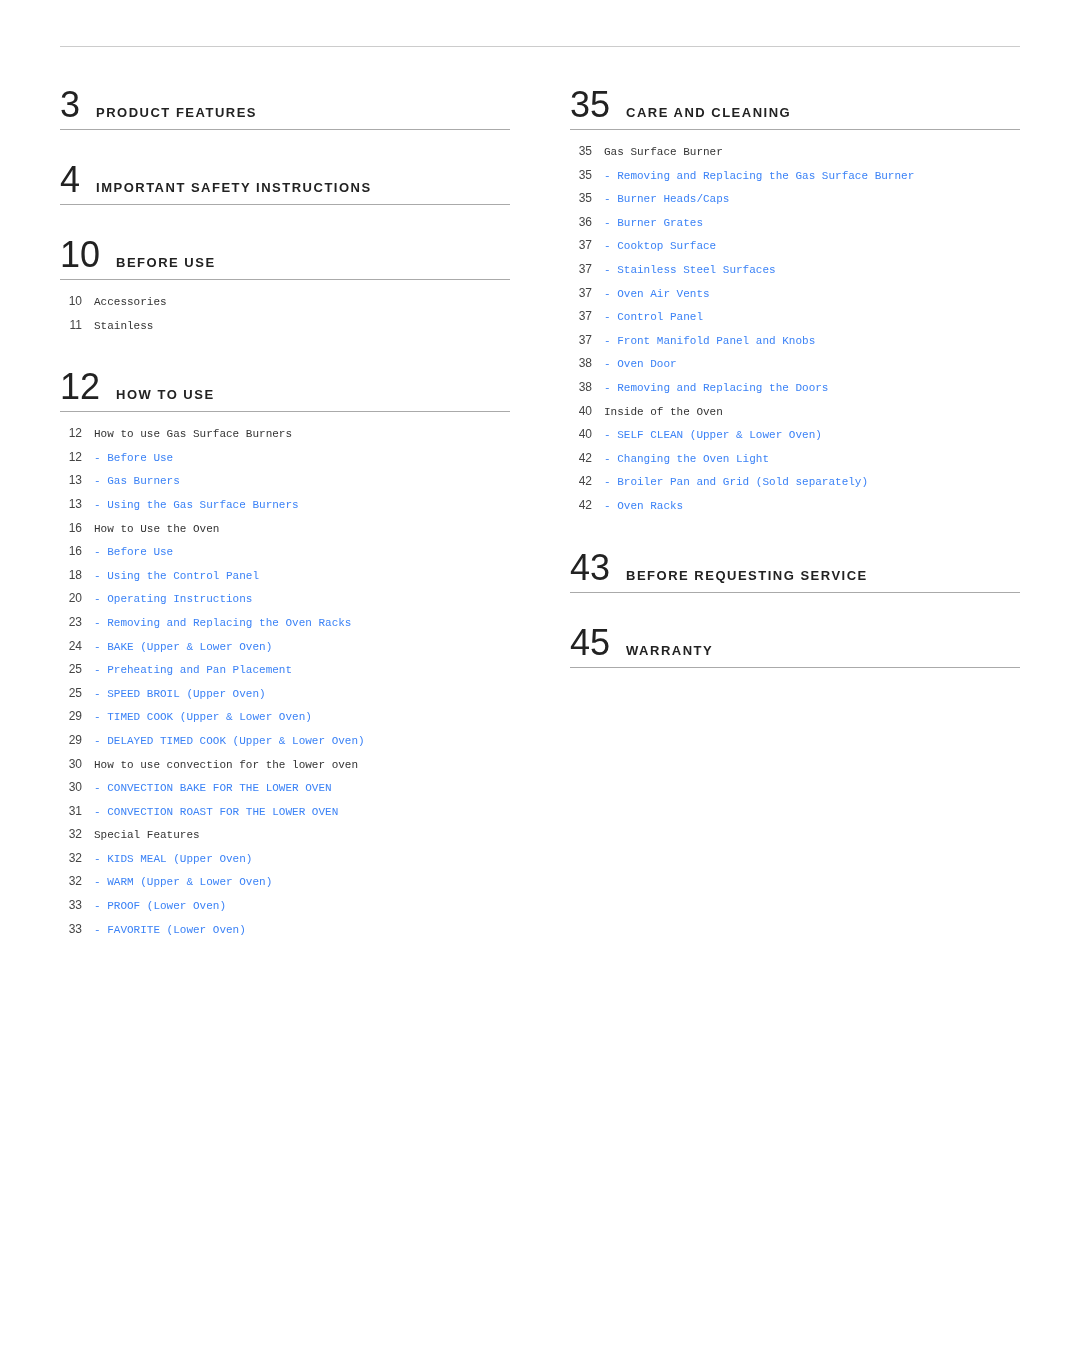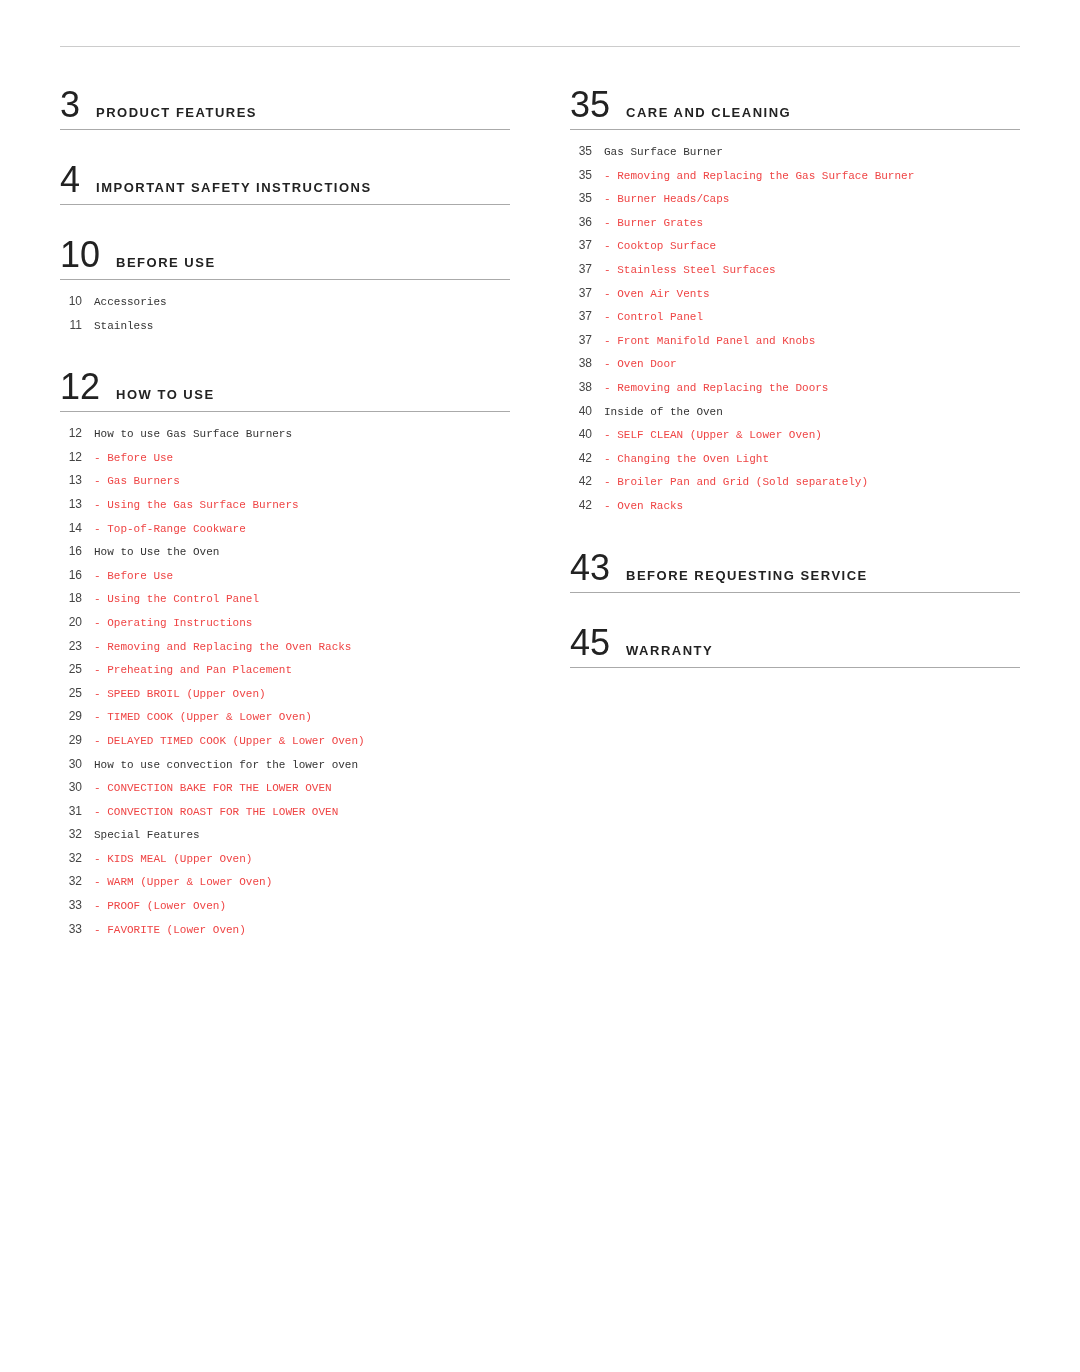--- a/index.html
+++ b/index.html
@@ -94,21 +94,21 @@
       flex-shrink: 0;
     }
 
     .toc-label {
       font-size: 11px;
       color: #333;
       font-family: Liberation Mono, monospace;
     }
 
     .toc-label.sub {
-      color: #ef4444;
+      color: #3b82f6;
     }
   </style>
 </head>
 <body>
 
 <div class="header-bar">
   <span class="header-page-num"></span>
   <span class="header-title"></span>
 </div>
 
@@ -158,44 +158,44 @@
           </li>
           <li class="toc-item">
             <span class="toc-num">13</span>
             <span class="toc-label sub">- Gas Burners</span>
           </li>
           <li class="toc-item">
             <span class="toc-num">13</span>
             <span class="toc-label sub">- Using the Gas Surface Burners</span>
           </li>
           <li class="toc-item">
-            <span class="toc-num">14</span>
-            <span class="toc-label sub">- Top-of-Range Cookware</span>
-          </li>
-          <li class="toc-item">
             <span class="toc-num">16</span>
             <span class="toc-label">How to Use the Oven</span>
           </li>
           <li class="toc-item">
             <span class="toc-num">16</span>
             <span class="toc-label sub">- Before Use</span>
           </li>
           <li class="toc-item">
             <span class="toc-num">18</span>
             <span class="toc-label sub">- Using the Control Panel</span>
           </li>
           <li class="toc-item">
             <span class="toc-num">20</span>
             <span class="toc-label sub">- Operating Instructions</span>
           </li>
           <li class="toc-item">
             <span class="toc-num">23</span>
             <span class="toc-label sub">- Removing and Replacing the Oven Racks</span>
           </li>
           <li class="toc-item">
+            <span class="toc-num">24</span>
+            <span class="toc-label sub">- BAKE (Upper &amp; Lower Oven)</span>
+          </li>
+          <li class="toc-item">
             <span class="toc-num">25</span>
             <span class="toc-label sub">- Preheating and Pan Placement</span>
           </li>
           <li class="toc-item">
             <span class="toc-num">25</span>
             <span class="toc-label sub">- SPEED BROIL (Upper Oven)</span>
           </li>
           <li class="toc-item">
             <span class="toc-num">29</span>
             <span class="toc-label sub">- TIMED COOK (Upper &amp; Lower Oven)</span>

